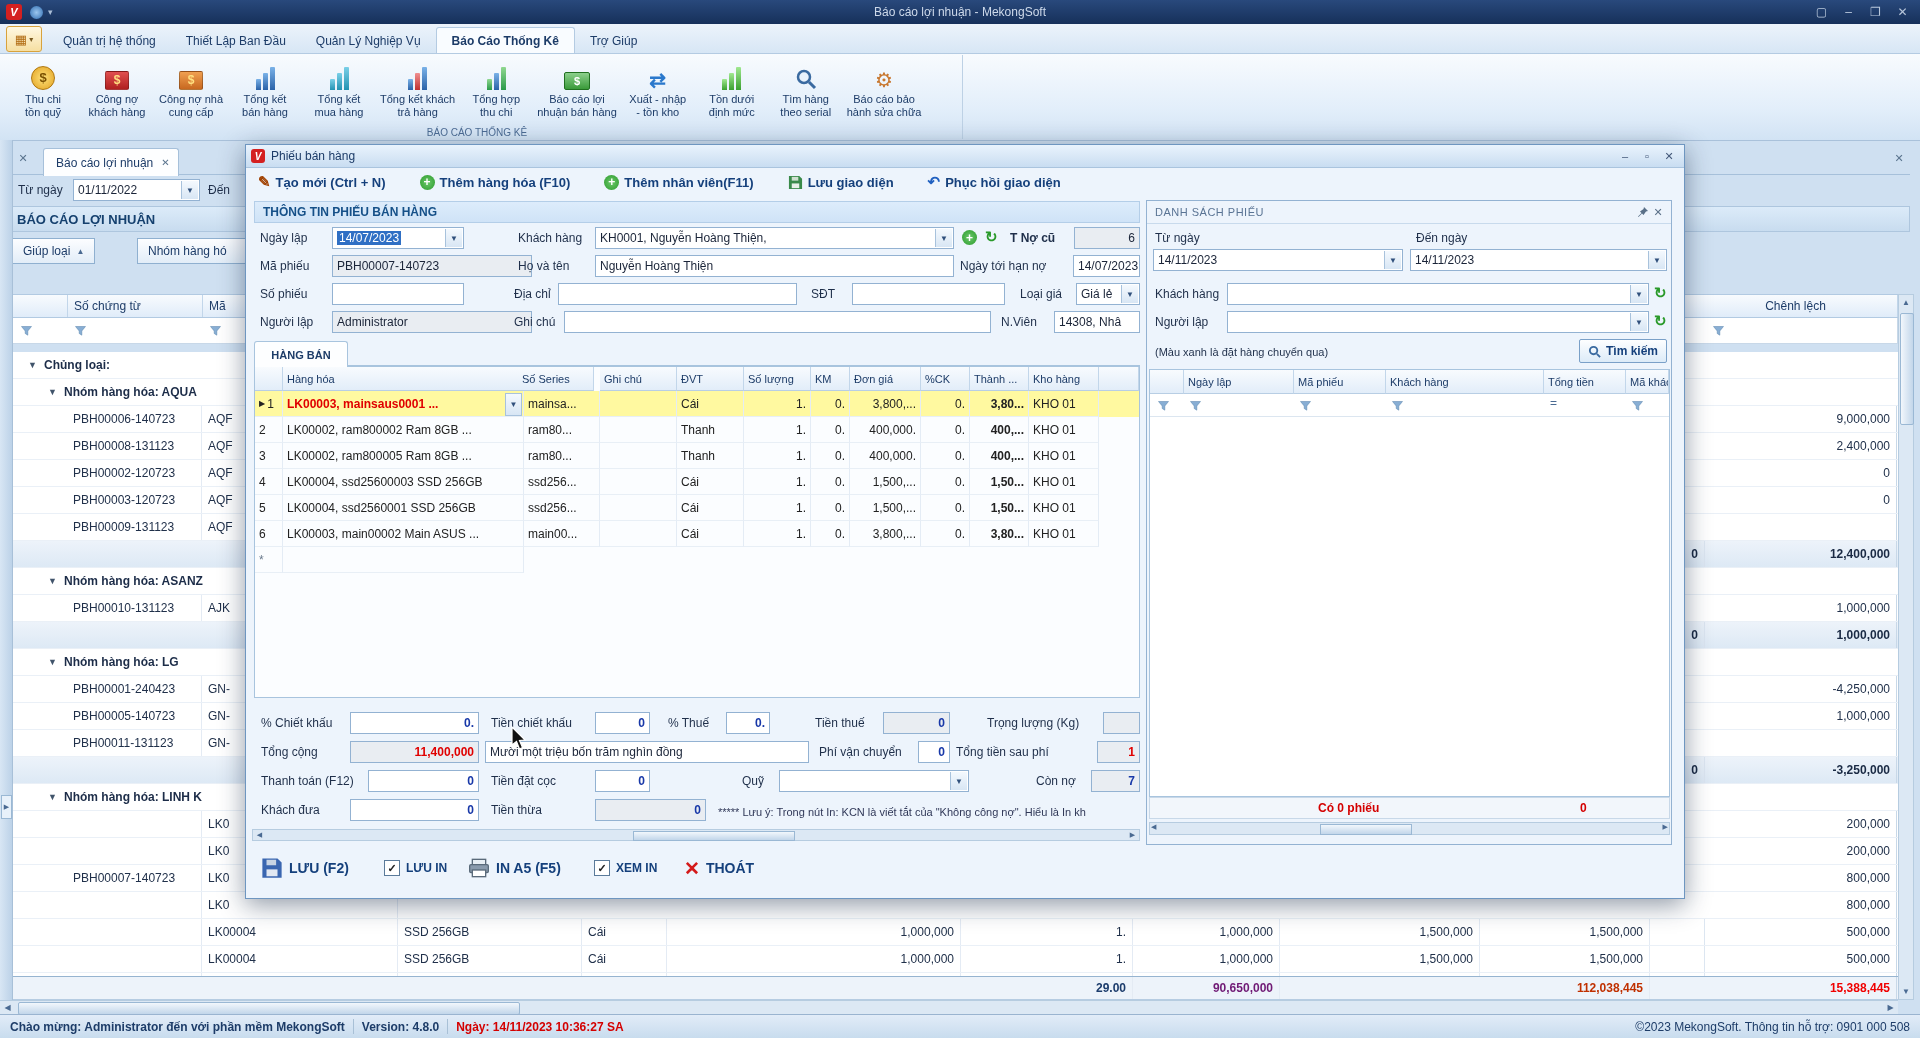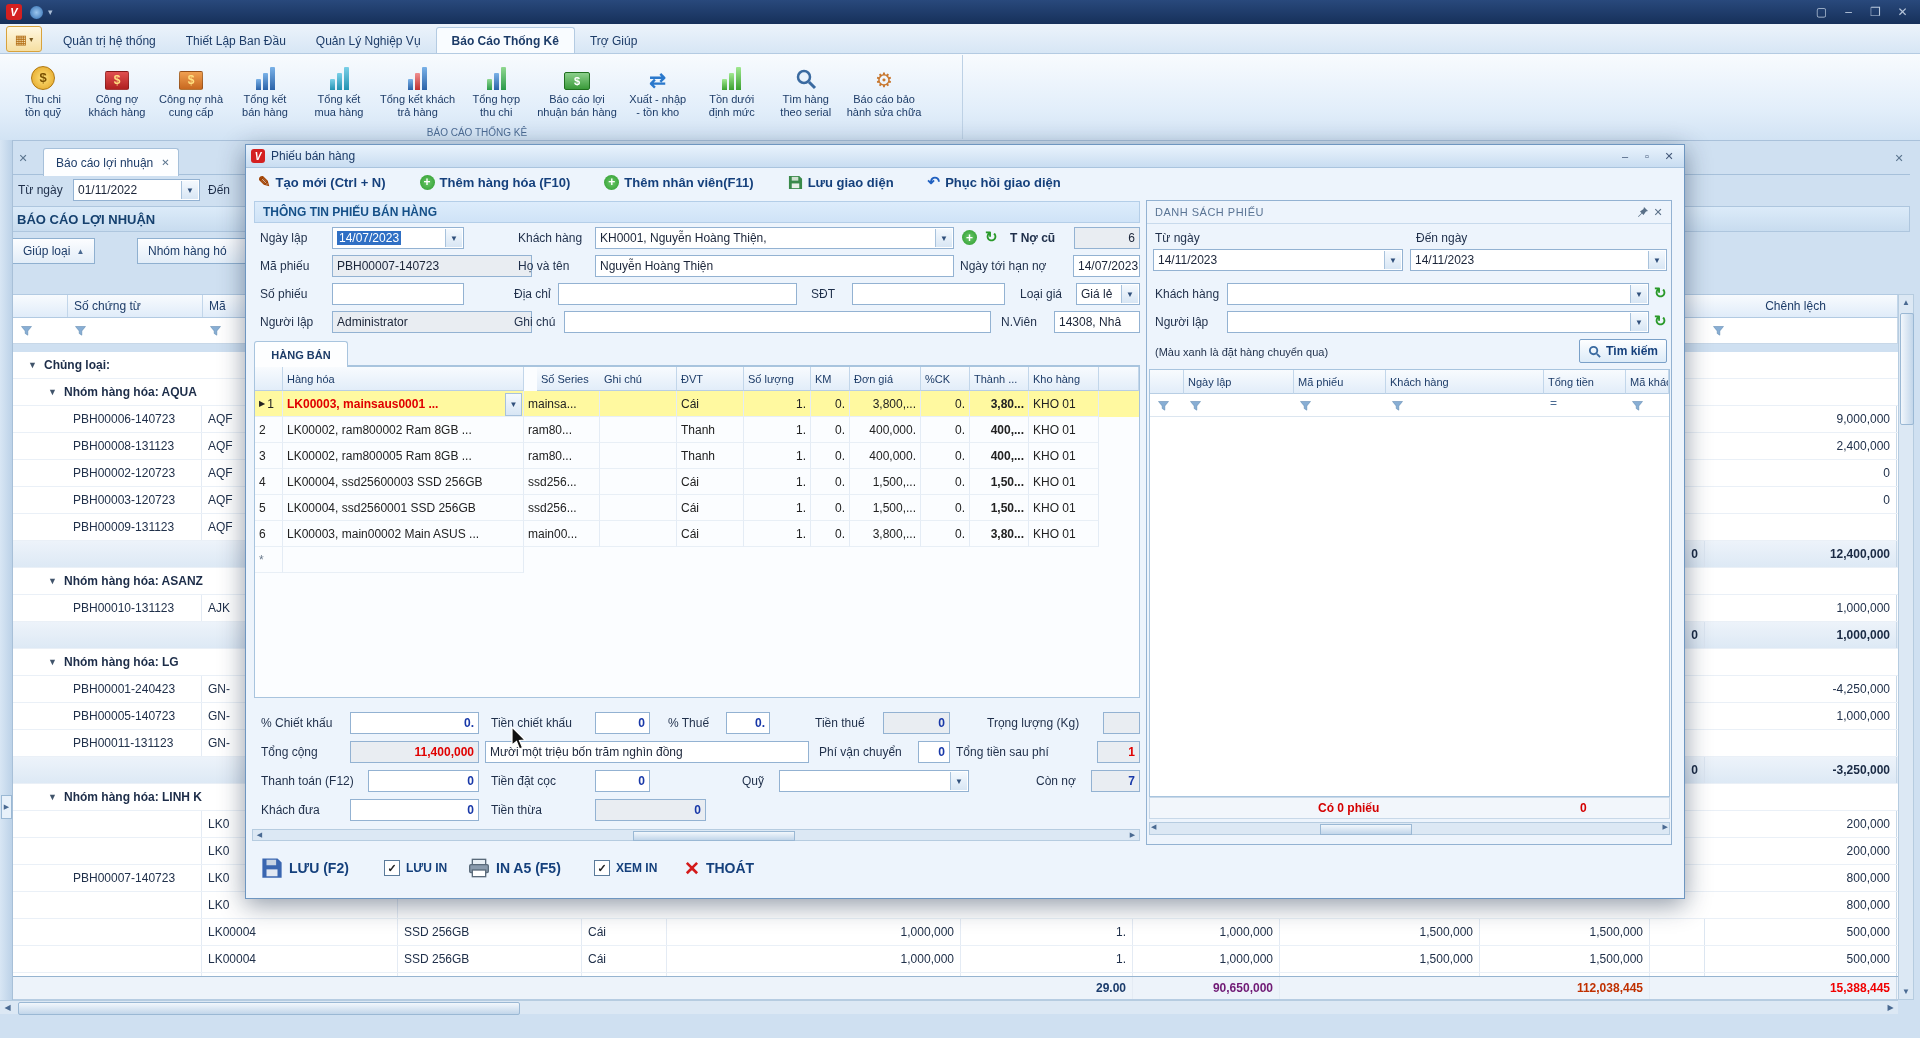--- a/index.html
+++ b/index.html
@@ -178,20 +178,21 @@
 </style>
 </head>
 <body>
 
 <div class="screen">
 
   <header class="titlebar">
     <span class="vlogo">V</span>
     <span class="qa-circle"></span>
     <span class="qa-caret">▾</span>
+    <span class="tb-title">Báo cáo lợi nhuận - MekongSoft</span>
     <span class="tb-btns">
       <span class="tbb">▢</span>
       <span class="tbb">–</span>
       <span class="tbb">❐</span>
       <span class="tbb">✕</span>
     </span>
   </header>
 
   <nav class="rtabs">
     <span class="appbtn">
@@ -633,21 +634,21 @@
         <span>14308, Nhâ</span>
       </div>
 
     <div class="gtab">
         <span>HÀNG BÁN</span>
       </div>
     <div class="gtabline"></div>
     <div class="gridbox">
       <span class="gh" style="left:0;width:28px;"></span>
       <span class="gh" style="left:28px;width:241px;">Hàng hóa</span>
-      <span class="gh" style="left:282px;width:76px;">Số Series</span>
+      <span class="gh" style="left:263px;width:76px;">Số Series</span>
       <span class="gh" style="left:345px;width:77px;">Ghi chú</span>
       <span class="gh" style="left:422px;width:67px;">ĐVT</span>
       <span class="gh" style="left:489px;width:67px;">Số lượng</span>
       <span class="gh" style="left:556px;width:39px;">KM</span>
       <span class="gh" style="left:595px;width:71px;">Đơn giá</span>
       <span class="gh" style="left:666px;width:49px;">%CK</span>
       <span class="gh" style="left:715px;width:59px;">Thành ...</span>
       <span class="gh" style="left:774px;width:70px;">Kho hàng</span>
       <span class="gh" style="left:844px;width:40px;"></span>
 
@@ -796,20 +797,23 @@
         <span class="blueb">7</span>
       </div>
 
     <span class="lbl" style="left:15px;top:654px;">Khách đưa</span>
     <div class="fld numv" style="left:104px;top:654px;width:129px;padding-right:4px;">
         <span>0</span>
       </div>
     <span class="lbl" style="left:245px;top:654px;">Tiền thừa</span>
     <div class="fld ro numv" style="left:349px;top:654px;width:111px;padding-right:4px;">
         <span>0</span>
+      </div>
+    <div class="note">
+        <span>***** Lưu ý: Trong nút In: KCN là viết tắt của "Không công nợ". Hiểu là In kh</span>
       </div>
 
     <div class="m-hsb">
       <span class="arr" style="left:0;">◀</span>
       <span class="thumb"></span>
       <span class="arr" style="right:0;">▶</span>
     </div>
 
     <div class="m-footer">
       <span class="fbtn" style="left:15px;">
@@ -914,18 +918,26 @@
         <span class="abs redtx" style="left:430px;top:3px;">0</span>
       </div>
       <div class="p-hsb">
         <span class="abs" style="left:1px;top:0;font-size:7px;color:#4a6a92;">◀</span>
         <span class="thumb"></span>
         <span class="abs" style="right:1px;top:0;font-size:7px;color:#4a6a92;">▶</span>
       </div>
     </div>
   </div>
 
+  <footer class="statusbar">
+    <span style="font-weight:bold;">Chào mừng: Administrator đến với phần mềm MekongSoft</span>
+    <span class="sb-sep"></span>
+    <span style="font-weight:bold;">Version: 4.8.0</span>
+    <span class="sb-sep"></span>
+    <span style="font-weight:bold;color:#d40000;">Ngày: 14/11/2023 10:36:27 SA</span>
+    <span class="sb-right">©2023 MekongSoft. Thông tin hỗ trợ: 0901 000 508</span>
+  </footer>
 
   <svg class="cursor" style="left:511px;top:726px;" width="18" height="26" viewBox="0 0 18 26">
     <path d="M1 1 L1 19 L5.5 15.5 L8.5 23 L11.5 21.5 L8.5 14.5 L14 14 Z" fill="#111" stroke="#fff" stroke-width="1.2"></path>
   </svg>
 
 </div>
 
 </body></html>

